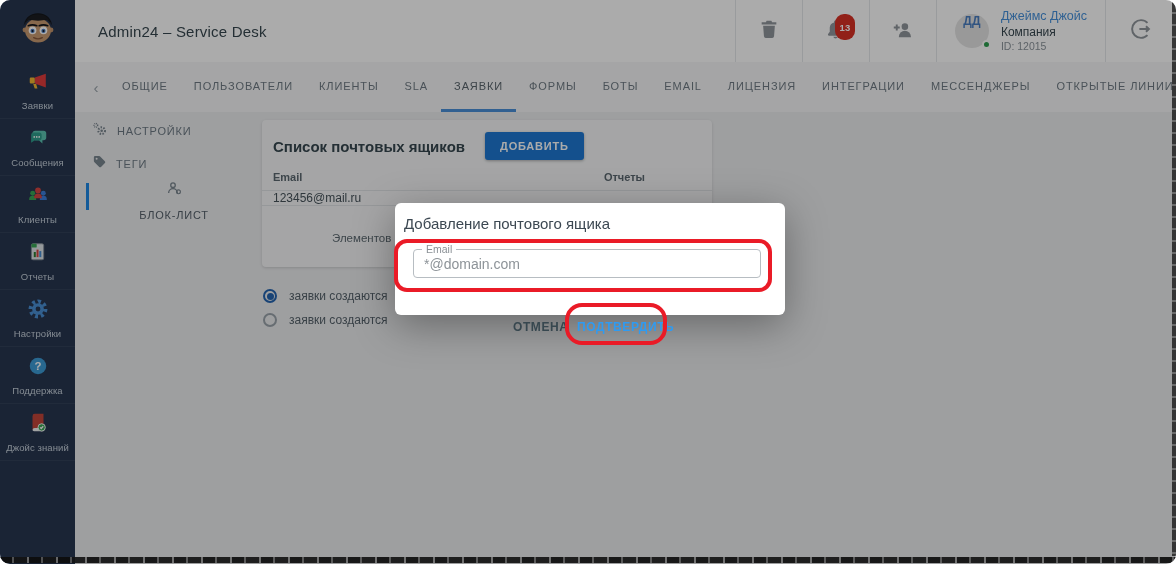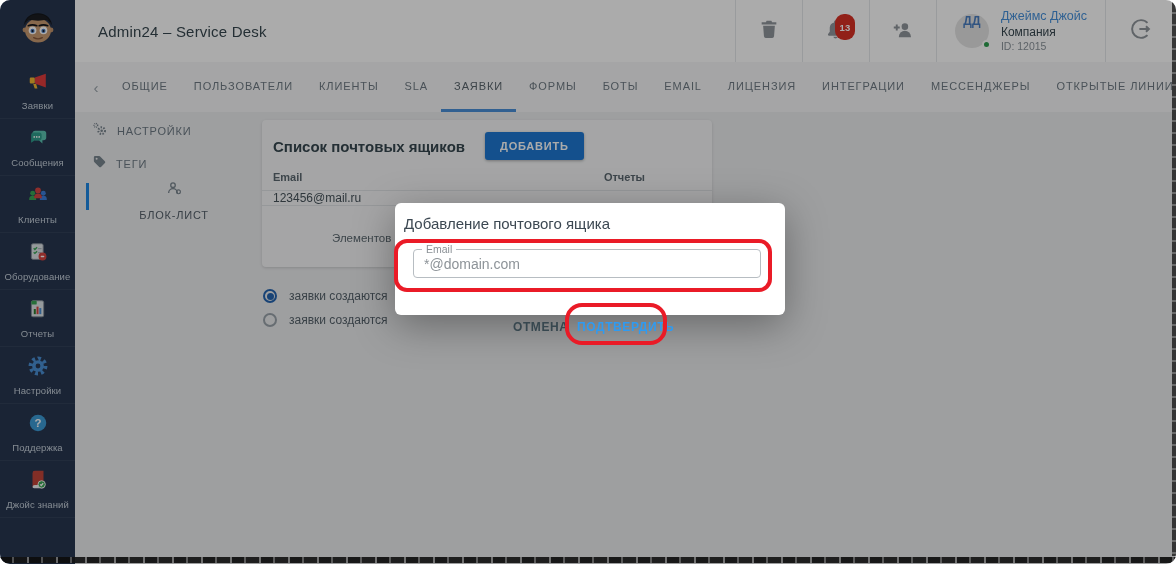--- a/index.html
+++ b/index.html
@@ -221,34 +221,20 @@
             <path d="M14 16.6a3.8 3.8 0 0 1 7.6 0v.8H14z" fill="#3d7edb"></path>
           <circle cx="12" cy="7" r="3.1" fill="#d64541"></circle>
             <path d="M7.8 14.6a4.2 4.2 0 0 1 8.4 0v.9H7.8z" fill="#d64541"></path>
         </svg>
       </span>
       <span class="side-label">Клиенты</span>
     </div>
     <div class="side-item">
       <span>
         <svg viewBox="0 0 24 24" width="22" height="22">
-          <rect x="4.8" y="3" width="12.8" height="17" rx="1.8" fill="#dfe4e8" stroke="#8a949c" stroke-width="1"></rect>
-          <path d="M7.3 8l1.3 1.3L11 6.9" stroke="#3aa655" stroke-width="1.5" fill="none"></path>
-          <rect x="11.8" y="7.7" width="4.2" height="1.4" rx="0.7" fill="#aab3ba"></rect>
-          <path d="M7.3 12.2l1.3 1.3 2.4-2.4" stroke="#3aa655" stroke-width="1.5" fill="none"></path>
-          <rect x="11.8" y="11.9" width="4.2" height="1.4" rx="0.7" fill="#aab3ba"></rect>
-          <circle cx="16.9" cy="16.9" r="4.3" fill="#d64541"></circle>
-          <rect x="14.9" y="16.1" width="4" height="1.6" rx="0.8" fill="#fff"></rect>
-        </svg>
-      </span>
-      <span class="side-label">Оборудование</span>
-    </div>
-    <div class="side-item">
-      <span>
-        <svg viewBox="0 0 24 24" width="22" height="22">
           <rect x="4.8" y="3" width="13.4" height="17.5" rx="1.8" fill="#dfe4e8" stroke="#8a949c" stroke-width="1"></rect>
           <rect x="4.8" y="3" width="5.8" height="4.2" rx="1" fill="#3aa655"></rect>
           <rect x="7.4" y="12" width="2.2" height="5.6" fill="#2e7d32"></rect>
           <rect x="10.4" y="9.4" width="2.2" height="8.2" fill="#d64541"></rect>
           <rect x="13.4" y="11" width="2.2" height="6.6" fill="#4a8fd4"></rect>
         </svg>
       </span>
       <span class="side-label">Отчеты</span>
     </div>
     <div class="side-item">

